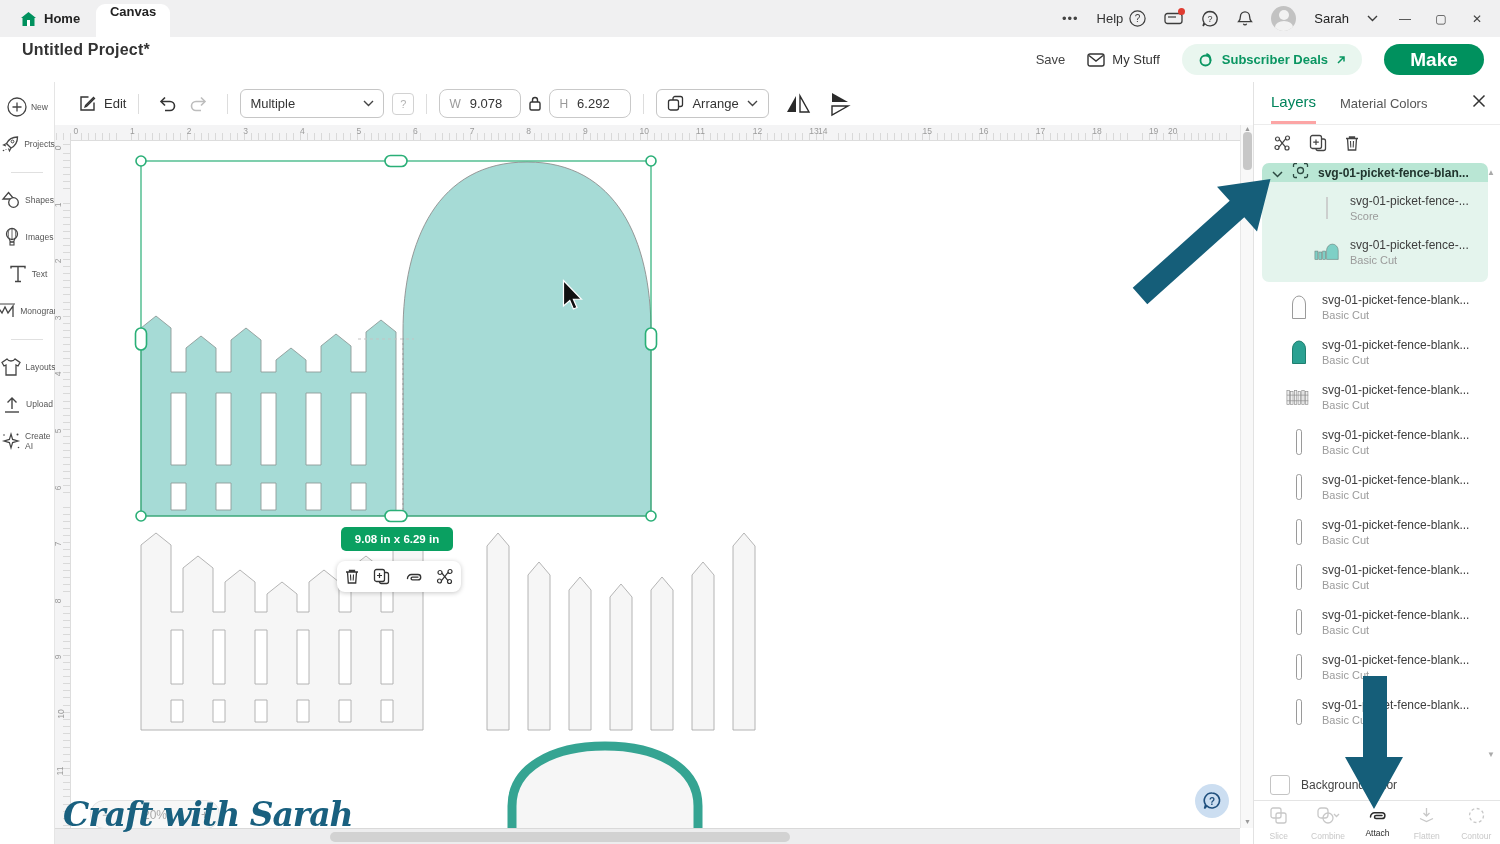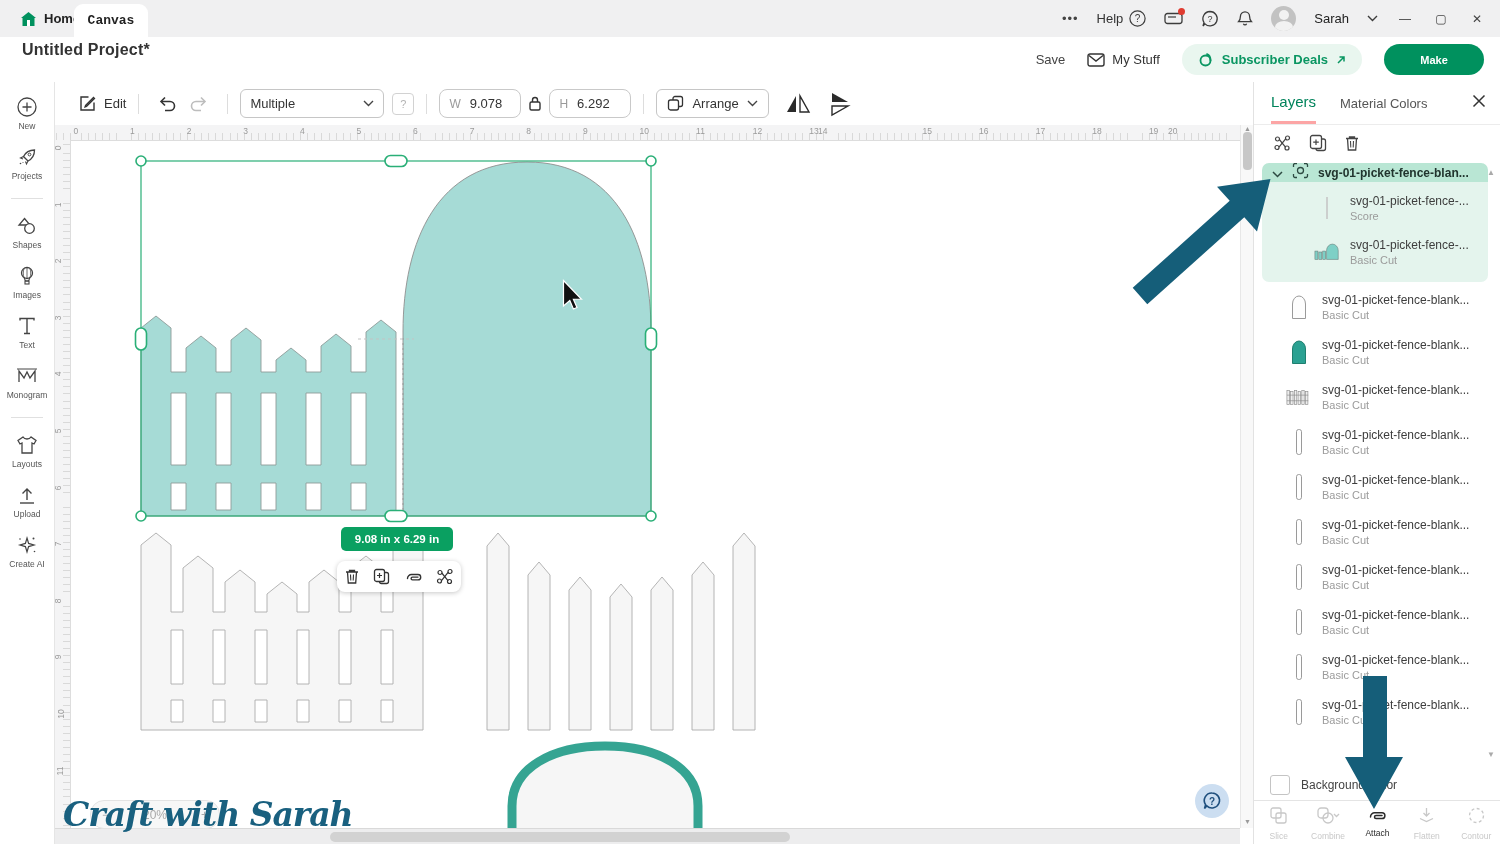--- a/index.html
+++ b/index.html
@@ -1,62 +1,62 @@
 <!DOCTYPE html>
 <html><head>
 <meta charset="utf-8">
 <style>
   html,body{margin:0;padding:0;background:#888;}
   #app{position:relative;width:1500px;height:844px;background:#84cc16;overflow:hidden;
        font-family:"Liberation Sans",sans-serif;color:#333;}
   
   #topbar{position:absolute;left:0;top:0;width:1500px;height:37px;background:#f0f0f1;}
   .tb-home{position:absolute;left:20px;top:0;height:37px;display:flex;align-items:center;gap:7px;font-size:13px;font-weight:bold;color:#222;}
-  #canvas-tab{position:absolute;left:74px;top:4px;width:74px;height:33px;background:#fff;border-radius:9px 9px 0 0;
-              display:flex;align-items:center;justify-content:center;font-size:13px;font-weight:bold;color:#222;font-family:Liberation Mono, monospace;}
+  #canvas-tab{position:absolute;left:96px;top:4px;width:74px;height:33px;background:#fff;border-radius:9px 9px 0 0;
+              display:flex;align-items:flex-start;justify-content:center;font-size:13px;font-weight:bold;color:#222;}
   .tb-right{position:absolute;right:0;top:0;height:37px;display:flex;align-items:center;gap:18px;padding-right:14px;}
   .tb-ic{display:inline-flex;align-items:center;justify-content:center;color:#3c3c3c;}
   .tb-ellipsis{font-size:13px;letter-spacing:1px;color:#444;}
   .tb-help{display:flex;align-items:center;gap:6px;font-size:13px;color:#333;}
   .avatar{width:25px;height:25px;border-radius:50%;background:#c2c2c2;position:relative;overflow:hidden;}
   .avatar:before{content:"";position:absolute;left:7.5px;top:4px;width:10px;height:10px;border-radius:50%;background:#f2f2f2;}
   .avatar:after{content:"";position:absolute;left:3.5px;top:15px;width:18px;height:12px;border-radius:50%;background:#f2f2f2;}
   .username{font-size:13px;color:#222;}
   .winbtn{font-size:12px;color:#444;width:18px;text-align:center;}
   .reddot{position:absolute;right:-2px;top:-3px;width:7px;height:7px;border-radius:50%;background:#e03c31;}
   
   #header{position:absolute;left:0;top:37px;width:1500px;height:45px;background:#fff;border-bottom:1px solid #e7e7e7;}
   #project-title{position:absolute;left:22px;top:4px;font-size:16px;font-weight:bold;color:#333;letter-spacing:.2px;}
   .hd-right{position:absolute;right:16px;top:0;height:45px;display:flex;align-items:center;gap:22px;}
   .hd-save{font-size:13px;color:#444;}
   .hd-mystuff{display:flex;align-items:center;gap:7px;font-size:13px;color:#333;}
   .hd-deals{display:flex;align-items:center;gap:8px;background:#e9f6ef;border-radius:17px;height:31px;padding:0 16px;
             color:#0a9662;font-size:13px;font-weight:bold;}
   .hd-make{width:100px;height:31px;background:#00915e;border:none;border-radius:16px;color:#fff;
-           font-size:11px;font-weight:bold;font-family:"Liberation Sans",sans-serif;display:flex;align-items:center;justify-content:center;}
+           font-size:19px;font-weight:bold;font-family:"Liberation Sans",sans-serif;display:flex;align-items:center;justify-content:center;}
   
   #edit-toolbar{position:absolute;left:55px;top:82px;width:1198px;height:43px;background:#fff;border-bottom:1px solid #e2e2e2;
                 display:flex;align-items:center;font-size:13px;color:#333;}
   .et-sep{width:1px;height:20px;background:#ddd;margin:0 12px;}
   .et-edit{display:flex;align-items:center;gap:7px;margin-left:23px;}
   .et-undo,.et-redo{margin:0 6px;display:inline-flex;}
   .et-select{width:124px;height:27px;border:1px solid #c6c6c6;border-radius:6px;display:flex;align-items:center;
              justify-content:space-between;padding:0 9px;color:#333;}
   .et-qchip{width:20px;height:20px;border:1px solid #d2d2d2;border-radius:4px;color:#b3b3b3;font-size:11px;
             display:flex;align-items:center;justify-content:center;margin-left:8px;}
   .et-field{height:27px;border:1px solid #c9c9c9;border-radius:8px;display:flex;align-items:center;padding:0 9px;gap:7px;width:62px;}
   .et-field .lab{color:#9a9a9a;font-size:12px;}
   .et-field .val{color:#333;font-size:13px;border:none;outline:none;width:42px;background:transparent;font-family:"Liberation Sans",sans-serif;}
   .et-lock{margin:0 7px;display:inline-flex;}
   .et-arrange{height:27px;border:1px solid #c6c6c6;border-radius:6px;display:flex;align-items:center;gap:8px;padding:0 10px;}
   .et-flip{margin-left:16px;display:inline-flex;}
   
   #sidebar{position:absolute;left:0;top:82px;width:55px;height:762px;background:#fff;border-right:1px solid #e5e5e5;
            display:flex;flex-direction:column;align-items:center;padding-top:14px;box-sizing:border-box;}
-  .sb-item{display:flex;flex-direction:column;align-items:center;gap:3px;margin-bottom:15px;}
+  .sb-item{display:flex;align-items:center;gap:3px;margin-bottom:15px;}
   .sb-icon{display:inline-flex;}
   .sb-label{font-size:8.5px;color:#555;}
   .sb-divider{width:32px;height:1px;background:#e0e0e0;margin:2px 0 16px;}
   
   #canvas-region{position:absolute;left:55px;top:125px;width:1198px;height:719px;background:#fff;}
   #ruler-top{position:absolute;left:0;top:0;width:1185px;height:15px;background:#f4f4f5;border-bottom:1px solid #ddd;
      background-image:repeating-linear-gradient(to right,transparent 0,transparent 6.1px,#d9d9d9 6.1px,#d9d9d9 7.07px);
      background-position:20px 8px;background-size:100% 7px;background-repeat:repeat-x;}
   #ruler-left{position:absolute;left:0;top:15px;width:15px;height:688px;background:#f4f4f5;border-right:1px solid #ddd;
      background-image:repeating-linear-gradient(to bottom,transparent 0,transparent 6.1px,#d9d9d9 6.1px,#d9d9d9 7.07px);

